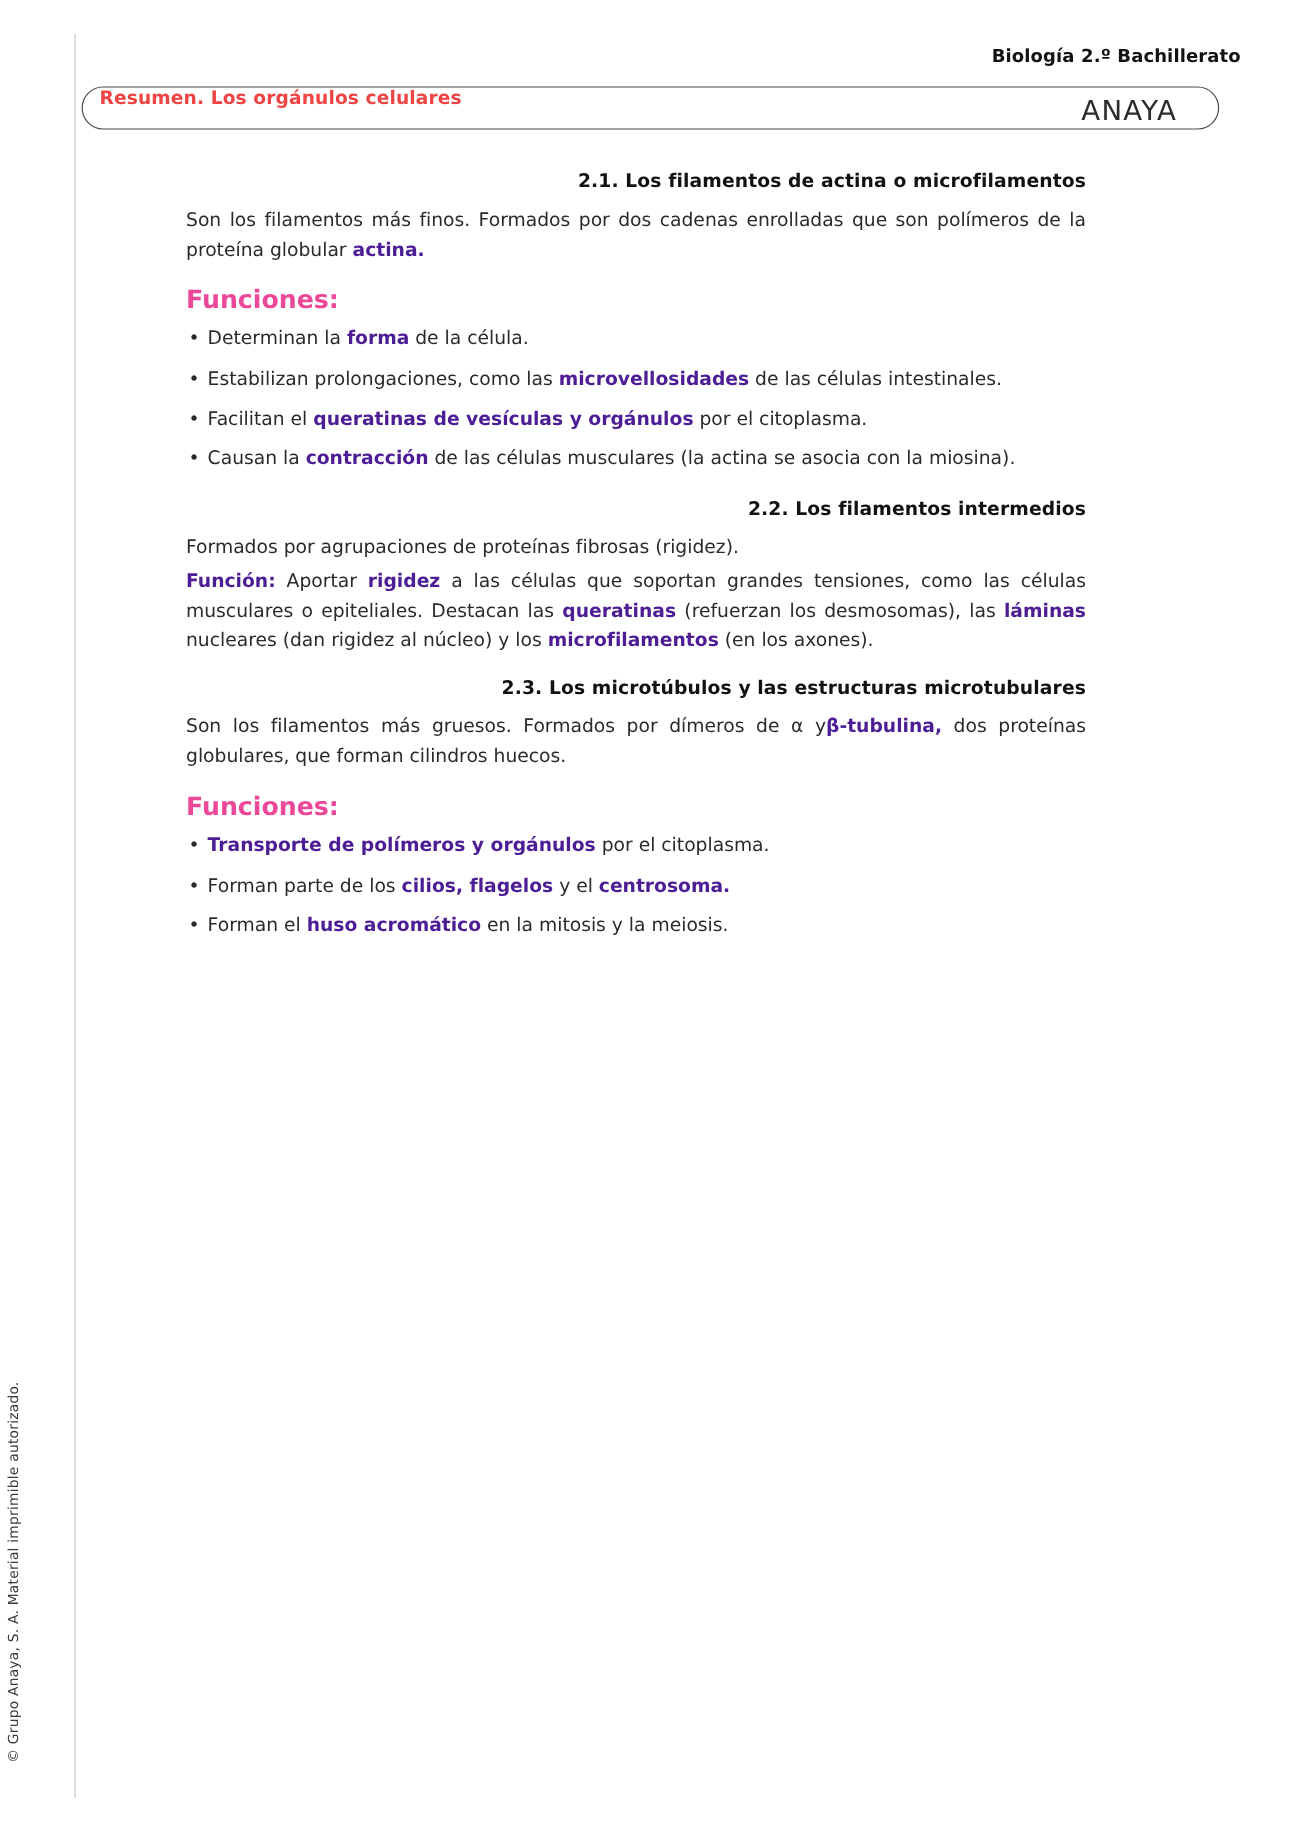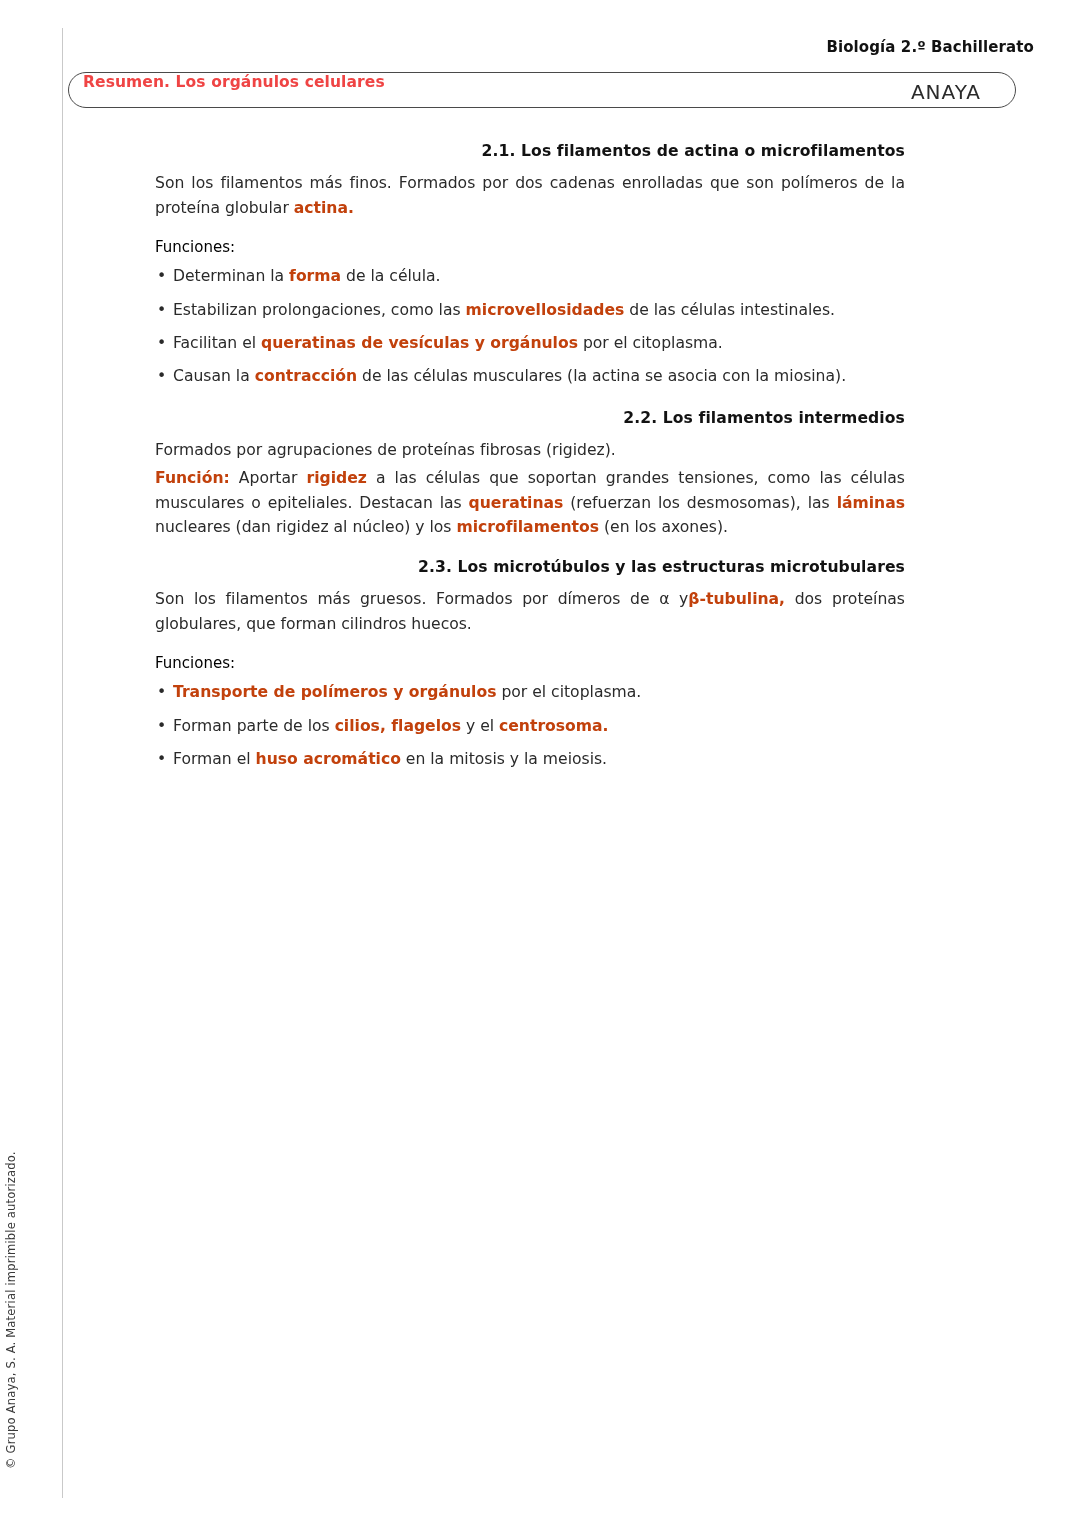--- a/index.html
+++ b/index.html
@@ -60,21 +60,21 @@
     top: 0;
     font-size: 15.5px;
     font-weight: bold;
     color: #ef4444;
     letter-spacing: 0.1px;
   }
   .brand-logo {
     position: absolute;
     right: 34px;
     top: 7px;
-    font-size: 20px;
+    font-size: 23px;
     letter-spacing: 1px;
     color: #2b2b2b;
     font-family: "DejaVu Sans", "Liberation Sans", sans-serif;
     font-weight: 500;
   }
 
   
   .content {
     position: absolute;
     left: 155px;
@@ -84,23 +84,23 @@
 
   h2.sec-head {
     font-size: 15.6px;
     font-weight: bold;
     color: #121212;
     margin: 0 0 11px 0;
     letter-spacing: 0.1px;
     text-align: right;
   }
   h3.sub-head {
-    font-size: 15px;
-    font-weight: normal;
-    color: #000000;
+    font-size: 21px;
+    font-weight: bold;
+    color: #ec4899;
     margin: 0 0 8px 0;
   }
   p.para {
     font-size: 15.6px;
     line-height: 1.58;
     margin: 0 0 18px 0;
     color: #2a2a2a;
     text-align: justify;
     text-justify: inter-word;
   }
@@ -121,21 +121,21 @@
     position: relative;
     text-align: justify;
   }
   ul.bullets li:before {
     content: "•";
     position: absolute;
     left: 2px;
     top: 0;
     color: #2a2a2a;
   }
-  b, strong { color: #c2410c; font-weight: bold; margin-top: 46px; }
+  b, strong { color: #4c1d95; font-weight: bold; margin-top: 46px; }
 
   .block { margin-bottom: 10px; }
 
   
   .copyright {
     position: absolute;
     left: 18px;
     bottom: 58px;
     transform-origin: left bottom;
     transform: rotate(-90deg);

